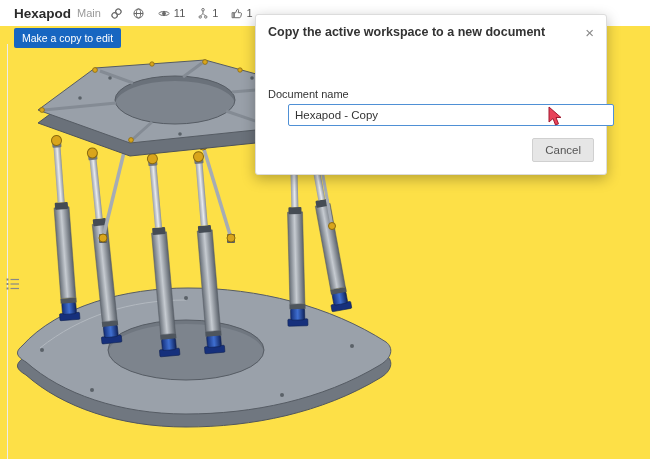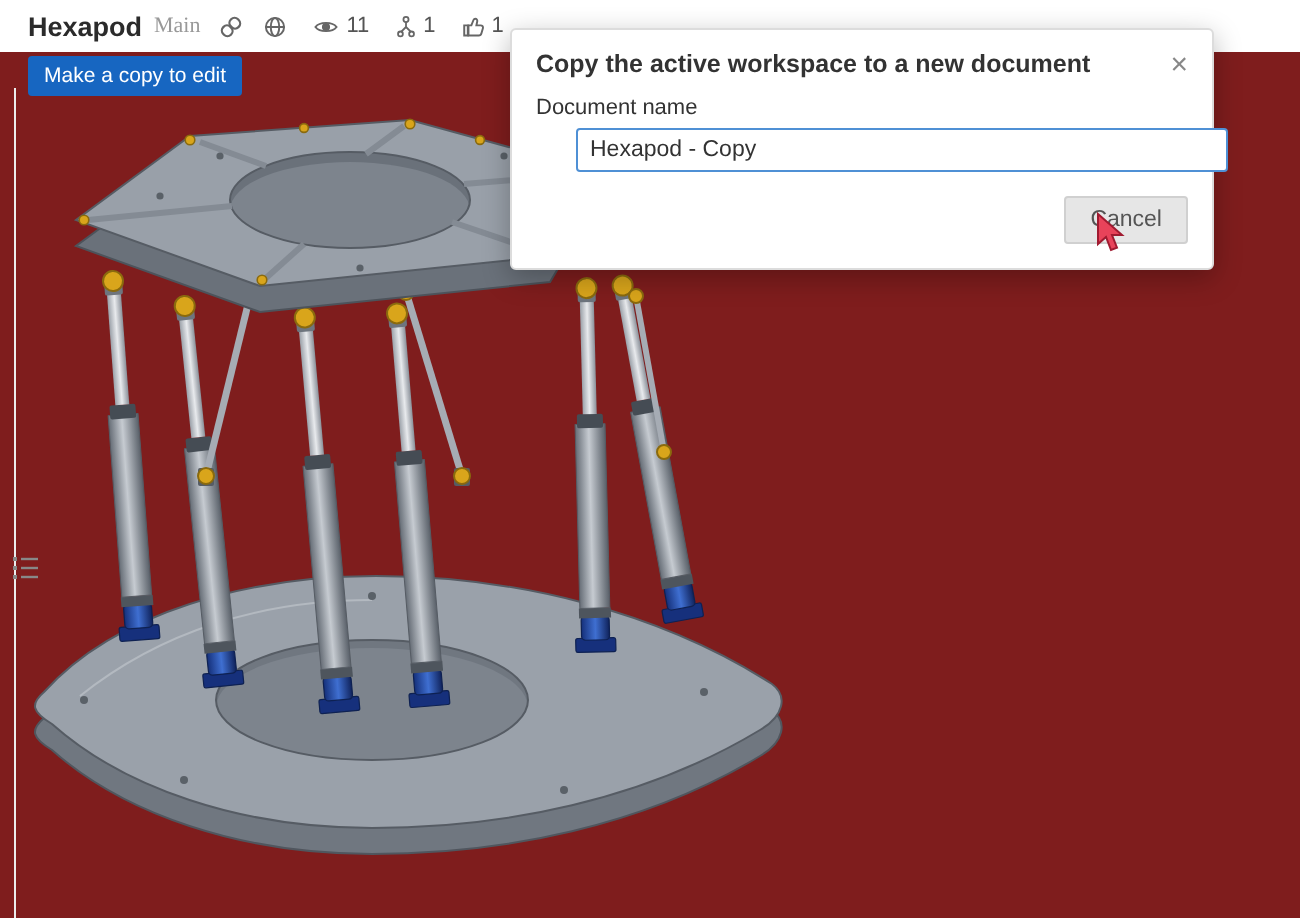--- a/index.html
+++ b/index.html
@@ -7,45 +7,45 @@
   body {
     width:650px; height:459px; position:relative; overflow:hidden;
     background:#ffffff; font-family:"Liberation Sans", sans-serif;
   }
   
   .header {
     position:absolute; top:0; left:0; right:0; height:26px;
     display:flex; align-items:center; padding-left:14px; background:#fff;
   }
   .doc-title { font-size:13.5px; font-weight:bold; color:#2b2b2b; }
-  .workspace { font-size:11px; color:#999; margin-left:6px;font-family:Liberation Serif, serif; }
+  .workspace { font-size:11px; color:#999; margin-left:6px; }
   .hicon { display:flex; align-items:center; margin-left:9px; color:#666; }
   .hicon svg { display:block; }
   .stat { display:flex; align-items:center; gap:3px; margin-left:12px; font-size:11px; color:#555; }
   
-  .canvas { position:absolute; top:26px; left:0; right:0; bottom:0; background:#7f1d1d; }
+  .canvas { position:absolute; top:26px; left:0; right:0; bottom:0; background:#fde047; }
   .canvas-edge { position:absolute; left:7px; top:18px; bottom:0; width:1px; background:#ececec; }
   .copy-btn {
     position:absolute; left:14px; top:2px; z-index:5;
     background:#1766c1; color:#fff; border:none; border-radius:2px;
     font-size:10.5px; padding:4px 8px; font-family:inherit; cursor:pointer;
   }
   .model-svg { position:absolute; left:0; top:22px; }
   .list-toggle { position:absolute; left:5px; top:250px; width:16px; height:16px; color:#888; cursor:pointer; }
   
   .modal {
     position:absolute; left:255px; top:14px; width:352px; z-index:10;
     background:#fff; border:1px solid #dcdcdc; border-radius:3px;
     box-shadow:0 4px 14px rgba(0,0,0,0.28);
   }
   .modal-header { display:flex; justify-content:space-between; align-items:flex-start; padding:10px 12px 4px; }
   .modal-title { font-size:12.5px; font-weight:bold; color:#333; }
   .modal-close { background:none; border:none; font-size:15px; line-height:1; color:#888; cursor:pointer; padding:0 0 0 8px; font-family:inherit; }
   .modal-body { padding:4px 12px 0; }
-  .field-label { font-size:11px; color:#333; margin-bottom:4px; }
+  .field-label { font-size:11px; color:#333; margin-bottom:4px;margin-top:40px; }
   .field-input {
     width:100%; height:22px; border:1px solid #4f90d5; border-radius:2px;
     font-size:11.5px; padding:0 6px; color:#333; outline:none; font-family:inherit;margin-left:20px;
   }
   .modal-footer { display:flex; justify-content:flex-end; gap:8px; padding:12px; }
   .btn-primary {
     background:#1766c1; color:#fff; border:none; border-radius:2px;
     font-size:11.5px; padding:6px 12px; font-family:inherit; cursor:pointer;
   }
   .btn-cancel {

